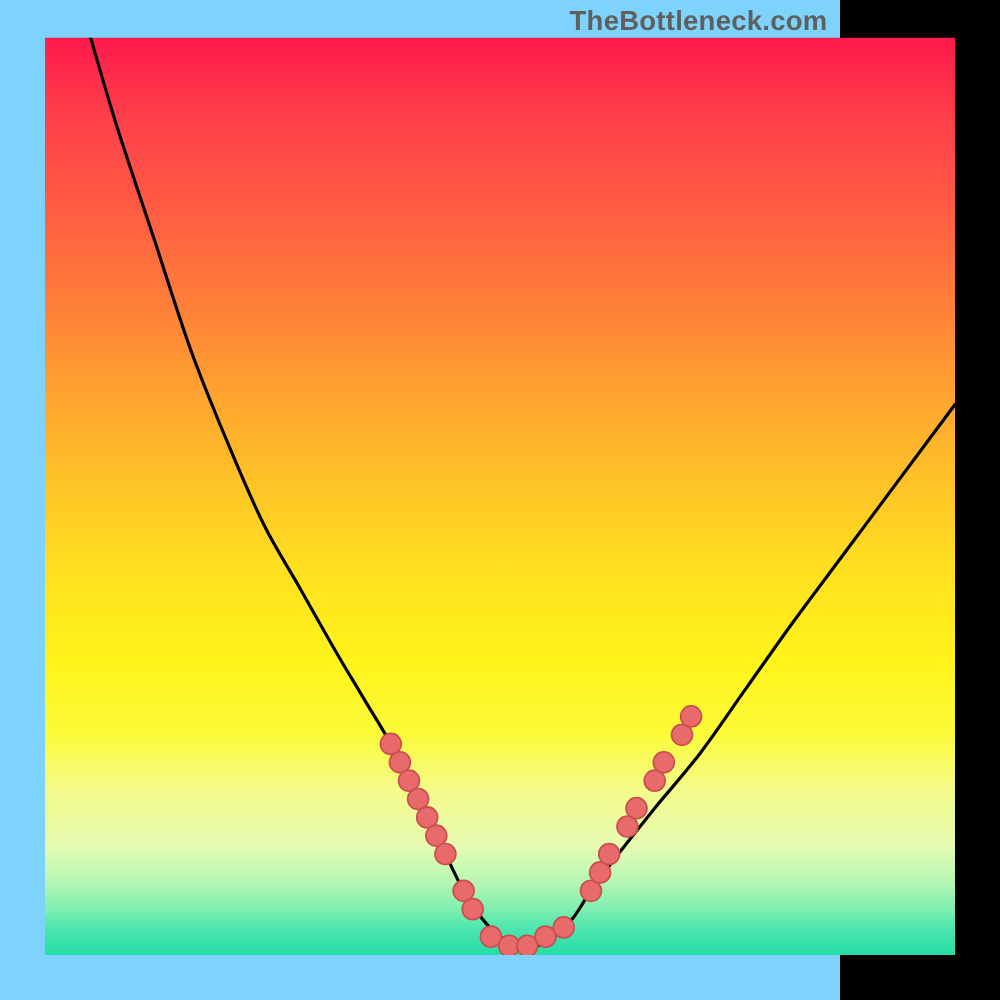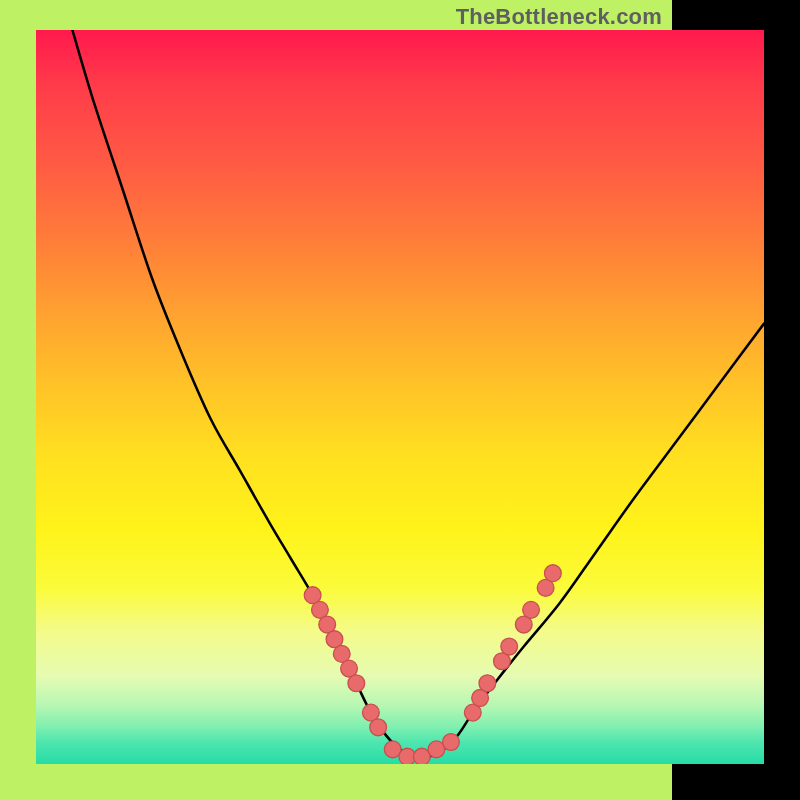--- a/index.html
+++ b/index.html
@@ -8,21 +8,21 @@
     width: 800px;
     height: 800px;
     overflow: hidden;
     background: #000;
     font-family: Arial, Helvetica, sans-serif;
   }
   .frame {
     position: relative;
     width: 672px;
     height: 800px;
-    background: #bef264;
+    background: #7dd3fc;
   }
   .watermark {
     position: absolute;
     top: 4px;
     right: 10px;
     color: #5f5f5f;
     font-size: 22px;
     font-weight: 600;
     letter-spacing: 0.2px;
     z-index: 5;

